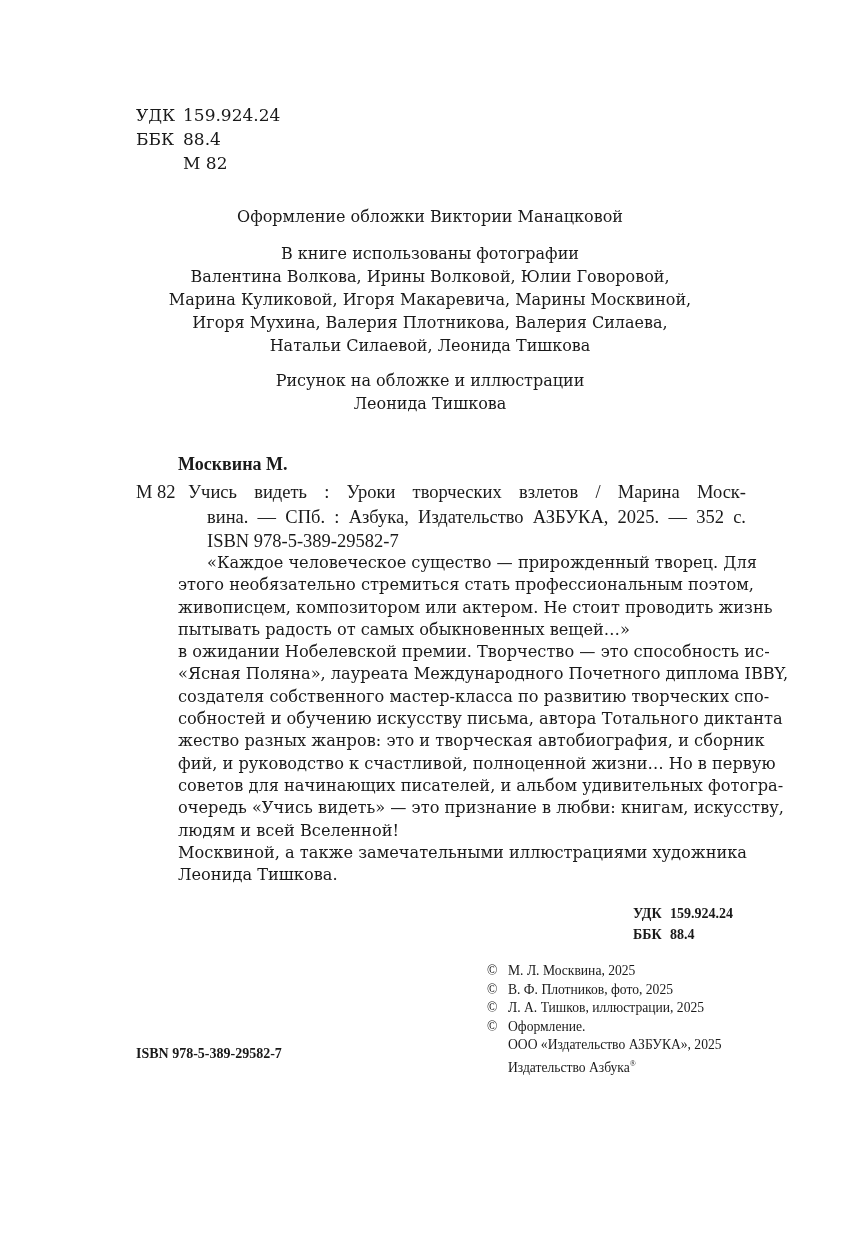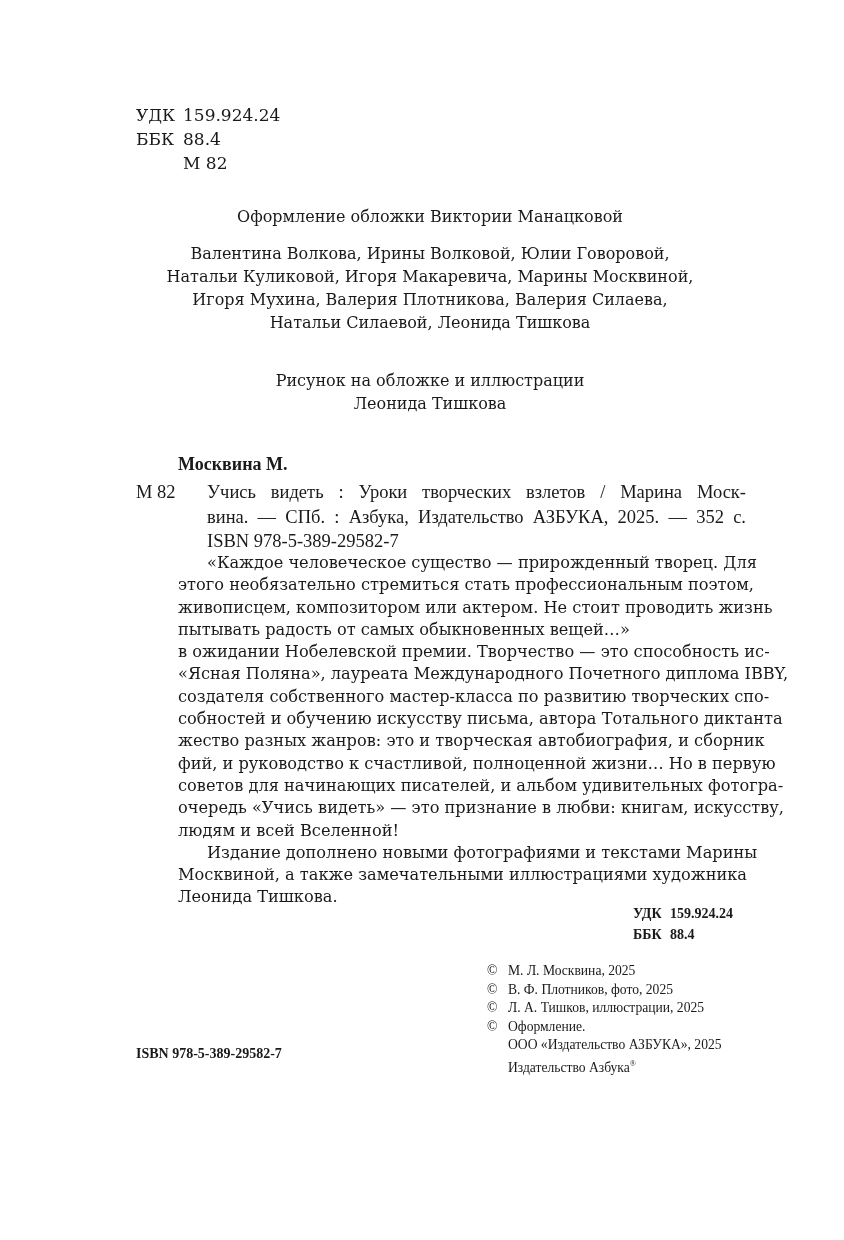--- a/index.html
+++ b/index.html
@@ -16,21 +16,21 @@
 
   .credits { left: 120px; width: 620px; text-align: center; font-size: 16px; line-height: 23px; }
   .credits .line { white-space: nowrap; text-align: center; }
   .cover { top: 205px; }
   .photos { top: 242px; }
   .illus { top: 369px; }
 
   .author { left: 178px; top: 454px; font-size: 18px; font-weight: bold; font-family: "Liberation Serif", serif; }
   .cat { left: 136px; top: 480px; width: 610px; font-size: 18.5px; line-height: 24.5px; font-family: "Liberation Serif", serif; }
   .cat .m82 { position: absolute; left: 0; top: 0; }
-  .cat .title-line { margin-left: 71px; text-align: justify; text-align-last: justify; white-space: nowrap; font-family: Liberation Serif, serif; }
+  .cat .title-line { margin-left: 52px; text-align: justify; text-align-last: justify; white-space: nowrap; font-family: Liberation Serif, serif; }
   .cat .pub-line { margin-left: 71px; white-space: nowrap; text-align: justify; text-align-last: justify; }
   .cat .isbn-line { margin-left: 71px; }
 
   .annot { left: 178px; top: 552px; width: 568px; font-size: 16.2px; line-height: 22.3px; }
   .annot p { margin: 0; text-align: justify; }
   .annot .line { display: block; white-space: nowrap; text-align: justify; text-align-last: justify; }
   .annot .line.last { text-align-last: left; }
   .annot .indent { padding-left: 29px; }
 
   .codes2 { left: 633px; top: 903px; font-size: 14px; line-height: 21px; font-weight: bold; font-family: "Liberation Serif", serif; }
@@ -51,22 +51,23 @@
   <div class="row"><span class="lbl">УДК</span><span>159.924.24</span></div>
   <div class="row"><span class="lbl">ББК</span><span>88.4</span></div>
   <div class="row m82">М 82</div>
 </div>
 
 <div class="abs credits cover">
   <div class="line">Оформление обложки Виктории Манацковой</div>
 </div>
 
 <div class="abs credits photos">
+  <div class="line">В книге использованы фотографии</div>
   <div class="line">Валентина Волкова, Ирины Волковой, Юлии Говоровой,</div>
-  <div class="line">Натальи Куликовой, Игоря Макаревича, Марины Москвиной,</div>
+  <div class="line">Марина Куликовой, Игоря Макаревича, Марины Москвиной,</div>
   <div class="line">Игоря Мухина, Валерия Плотникова, Валерия Силаева,</div>
   <div class="line">Натальи Силаевой, Леонида Тишкова</div>
 </div>
 
 <div class="abs credits illus">
   <div class="line">Рисунок на обложке и иллюстрации</div>
   <div class="line">Леонида Тишкова</div>
 </div>
 
 <div class="abs author">Москвина М.</div>
@@ -90,21 +91,20 @@
     <span class="line">«Ясная Поляна», лауреата Международного Почетного диплома IBBY,</span>
     <span class="line">создателя собственного мастер-класса по развитию творческих спо-</span>
     <span class="line">собностей и обучению искусству письма, автора Тотального диктанта</span>
     <span class="line">жество разных жанров: это и творческая автобиография, и сборник</span>
     <span class="line">фий, и руководство к счастливой, полноценной жизни… Но в первую</span>
     <span class="line">советов для начинающих писателей, и альбом удивительных фотогра-</span>
     <span class="line">очередь «Учись видеть» — это признание в любви: книгам, искусству,</span>
     <span class="line last">людям и всей Вселенной!</span>
   </p>
   <p>
-    <span class="line indent">Издание дополнено новыми фотографиями и текстами Марины</span>
     <span class="line">Москвиной, а также замечательными иллюстрациями художника</span>
     <span class="line last">Леонида Тишкова.</span>
   </p>
 </div>
 
 <div class="abs codes2">
   <div><span class="lbl">УДК</span><span>159.924.24</span></div>
   <div><span class="lbl">ББК</span><span>88.4</span></div>
 </div>
 

